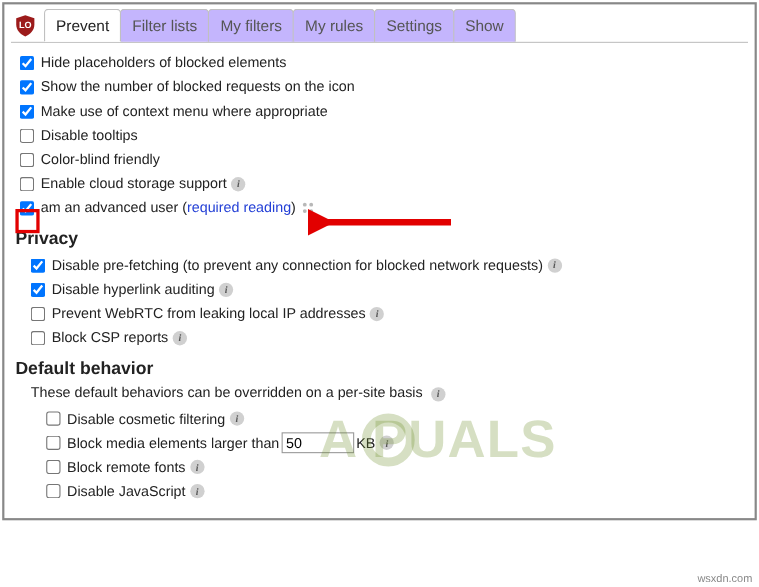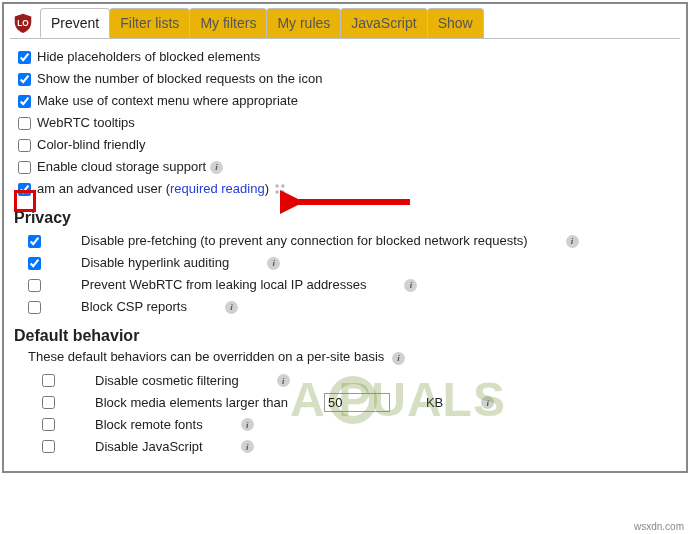--- a/index.html
+++ b/index.html
@@ -25,21 +25,21 @@
     .logo-badge {
       width: 22px;
       height: 22px;
       margin: 4px 6px 0 2px;
       display: flex;
       justify-content: center;
     }
     .logo-badge svg { display: block; }
     .tab {
       border: 1px solid #c0c0c0;
-      background: #eab308;
+      background: #c4b5fd;
       color: #555;
       padding: 6px 10px;
       font-size: 14px;
       position: relative;
       border-bottom: none;
       border-top-left-radius: 4px;
       border-top-right-radius: 4px;
       margin-right: -1px;
       cursor: pointer;
     }
@@ -87,21 +87,21 @@
     }
     .section-heading {
       font-weight: bold;
       font-size: 16px;
       margin: 10px 0 4px 0;
     }
     .subtext {
       margin: 2px 0 6px 14px;
       font-size: 13px;
     }
-    .indent { margin-left: 14px; gap: 34px; }
+    .indent { margin-left: 14px; }
     .media-input {
       width: 66px;
       font-size: 13px;
       border: 1px solid #999;
       padding: 1px 3px;
       margin: 0 2px;
     }
     .red-box {
       position: absolute;
       border: 3px solid #e20000;
@@ -145,40 +145,40 @@
     <div class="logo-badge">
       <svg viewBox="0 0 24 24" width="22" height="22">
             <path fill="#9c1b1b" d="M12 2 L21 5 V11 C21 17 17 21 12 23 C7 21 3 17 3 11 V5 Z"></path>
             <text x="12" y="15" text-anchor="middle" fill="#fff" font-size="9" font-family="Arial" font-weight="bold">LO</text>
           </svg>
     </div>
     <div class="tab active">Prevent</div>
     <div class="tab">Filter lists</div>
     <div class="tab">My filters</div>
     <div class="tab">My rules</div>
-    <div class="tab">JavaScript</div>
+    <div class="tab">Settings</div>
     <div class="tab">Show</div>
   </div>
 
   <div class="content">
     <div class="check-row">
       <input type="checkbox" checked="" style="">
       <span>Hide placeholders of blocked elements</span>
     </div>
     <div class="check-row">
       <input type="checkbox" checked="" style="">
       <span>Show the number of blocked requests on the icon</span>
     </div>
     <div class="check-row">
       <input type="checkbox" checked="" style="">
       <span>Make use of context menu where appropriate</span>
     </div>
     <div class="check-row">
       <input type="checkbox" style="">
-      <span>WebRTC tooltips</span>
+      <span>Disable tooltips</span>
     </div>
     <div class="check-row">
       <input type="checkbox" style="">
       <span>Color-blind friendly</span>
     </div>
     <div class="check-row">
       <input type="checkbox" style="">
       <span>Enable cloud storage support</span>
       <span class="info-icon">i</span>
     </div>

